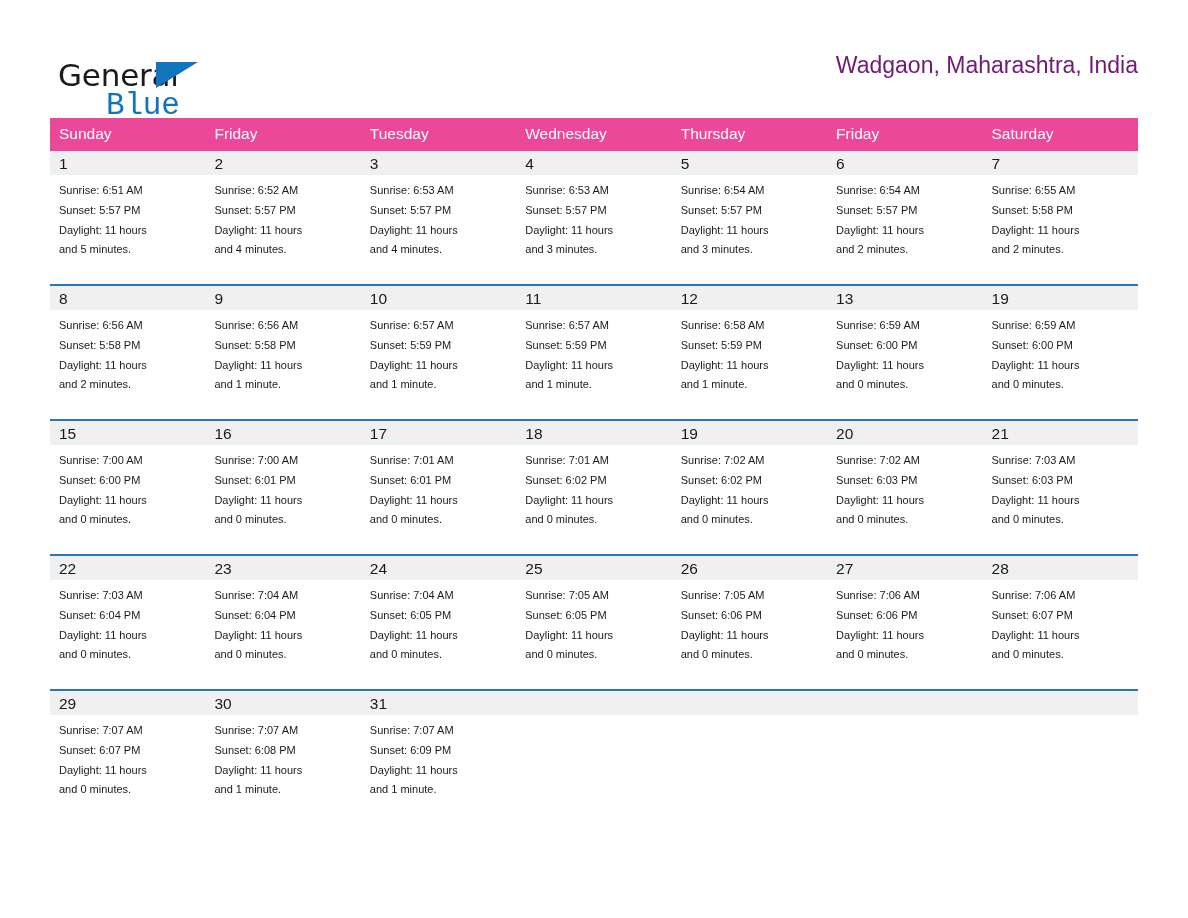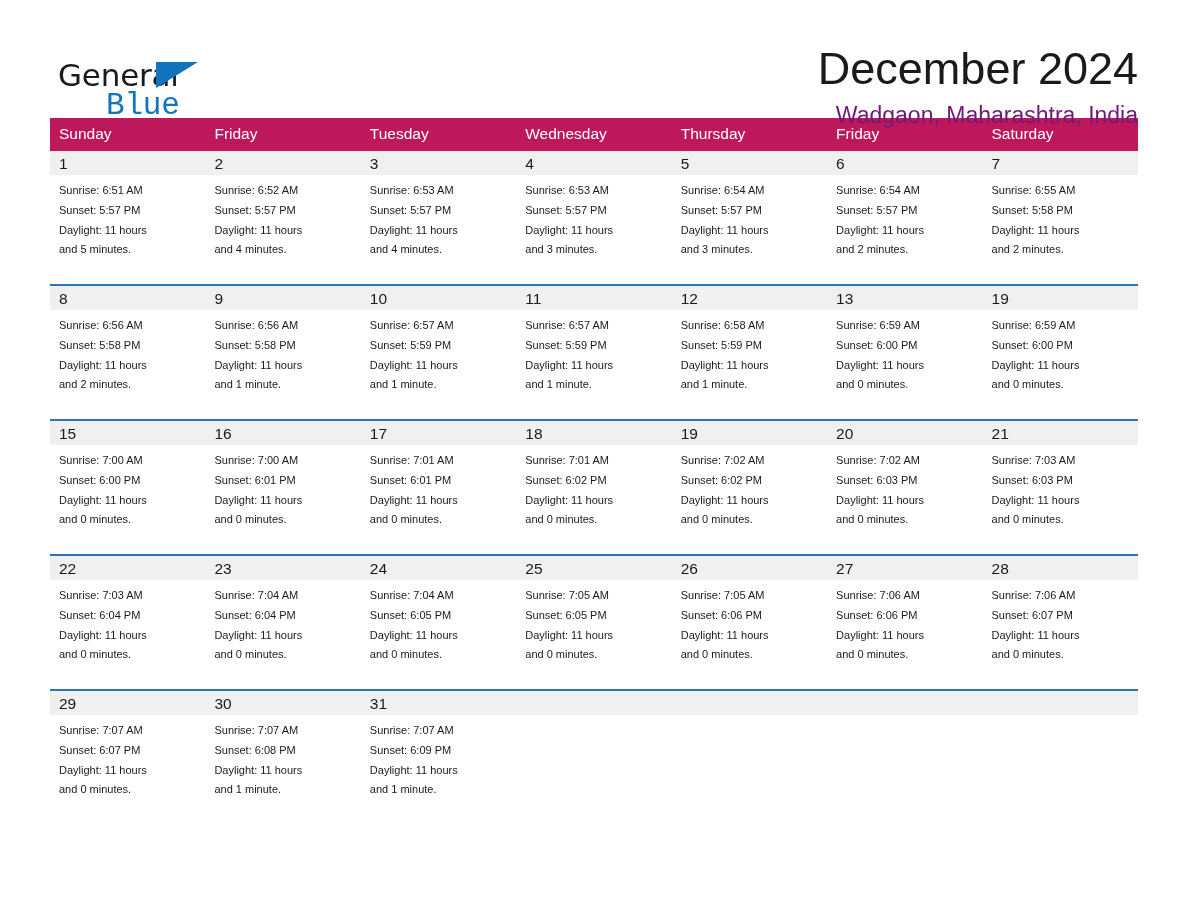--- a/index.html
+++ b/index.html
@@ -98,21 +98,21 @@
   .calendar {
     margin: 6px 50px 0 50px;
     width: 1088px;
   }
   .cal-table {
     width: 1088px;
     border-collapse: collapse;
     table-layout: fixed;
   }
   .cal-table th {
-    background: #be185d;
+    background: #ec4899;
     color: #ffffff;
     font-size: 15.5px;
     font-weight: 400;
     text-align: left;
     padding: 7px 0 8px 9px;
     height: 31px;
     vertical-align: middle;
   }
   .cal-table col { width: 155.43px; }
 
@@ -153,21 +153,20 @@
 
   <div class="header">
 
     <div class="brand">
       <span class="brand-general">General</span>
       <span class="brand-triangle"></span>
       <span class="brand-blue">Blue</span>
     </div>
 
     <div class="title-block">
-      <div class="cal-title">December 2024</div>
       <div class="cal-location">Wadgaon, Maharashtra, India</div>
     </div>
 
   </div>
 
   <div class="calendar">
     <table class="cal-table">
       <colgroup>
         <col>
           <col>

